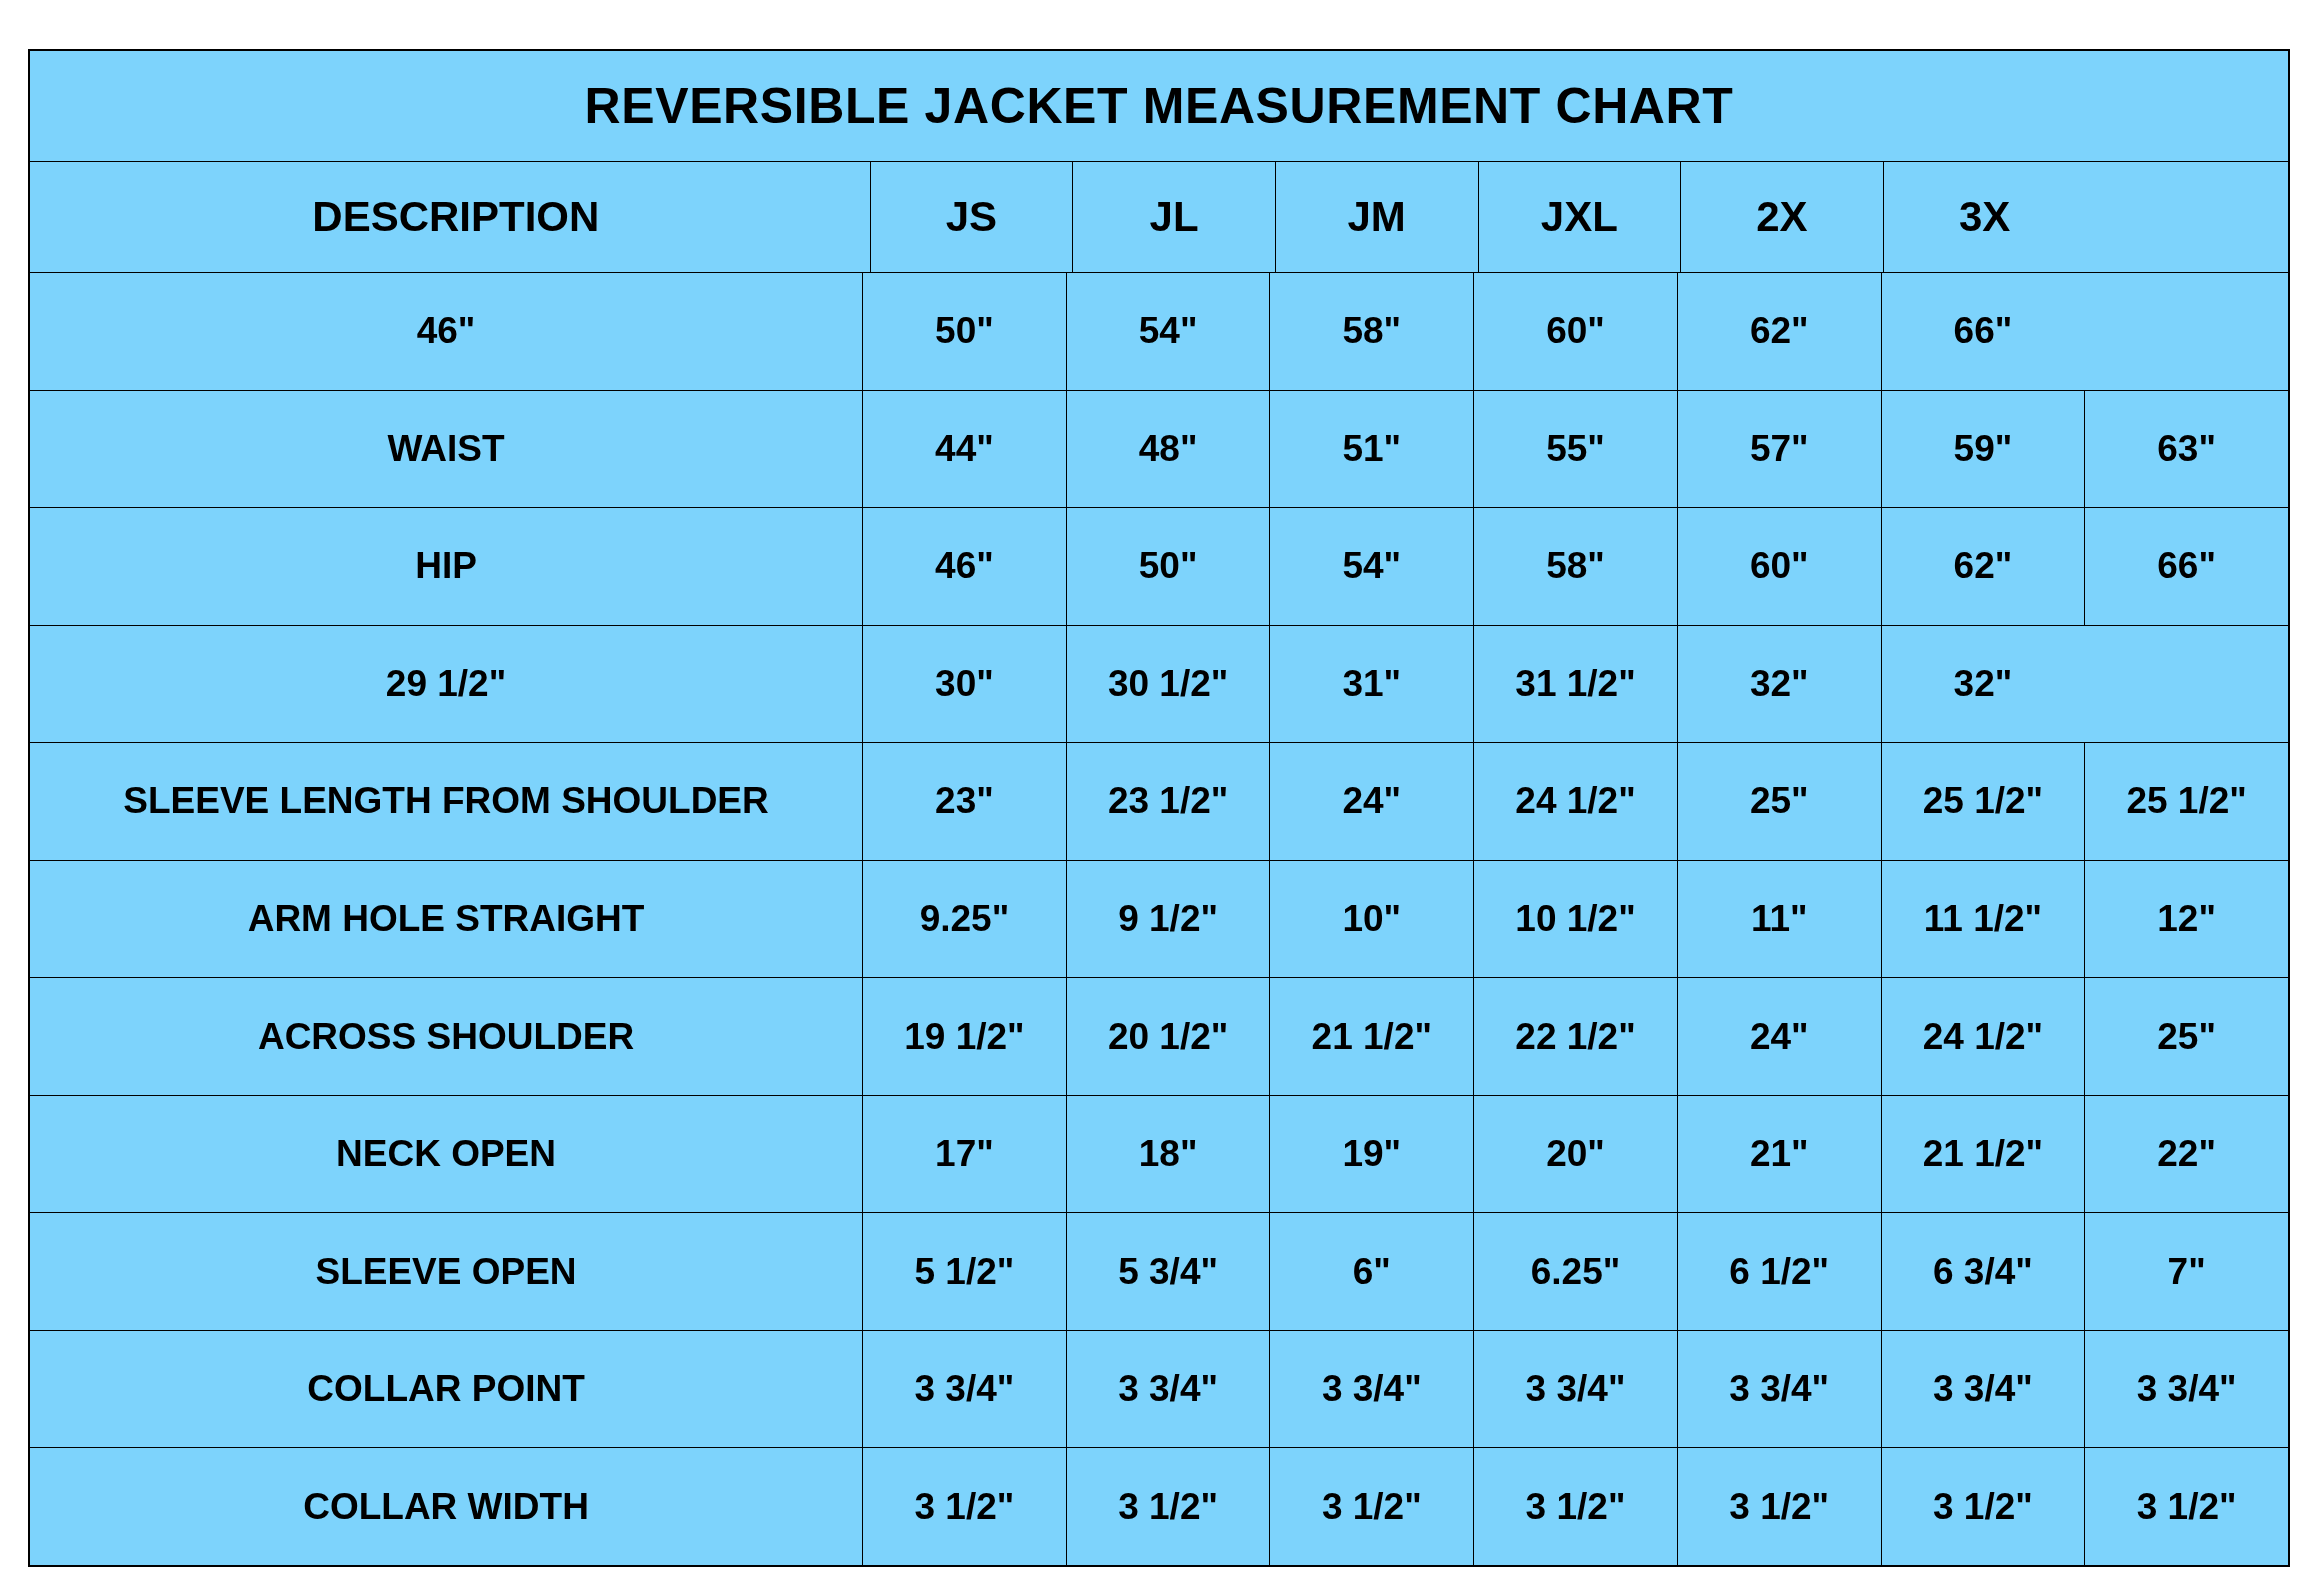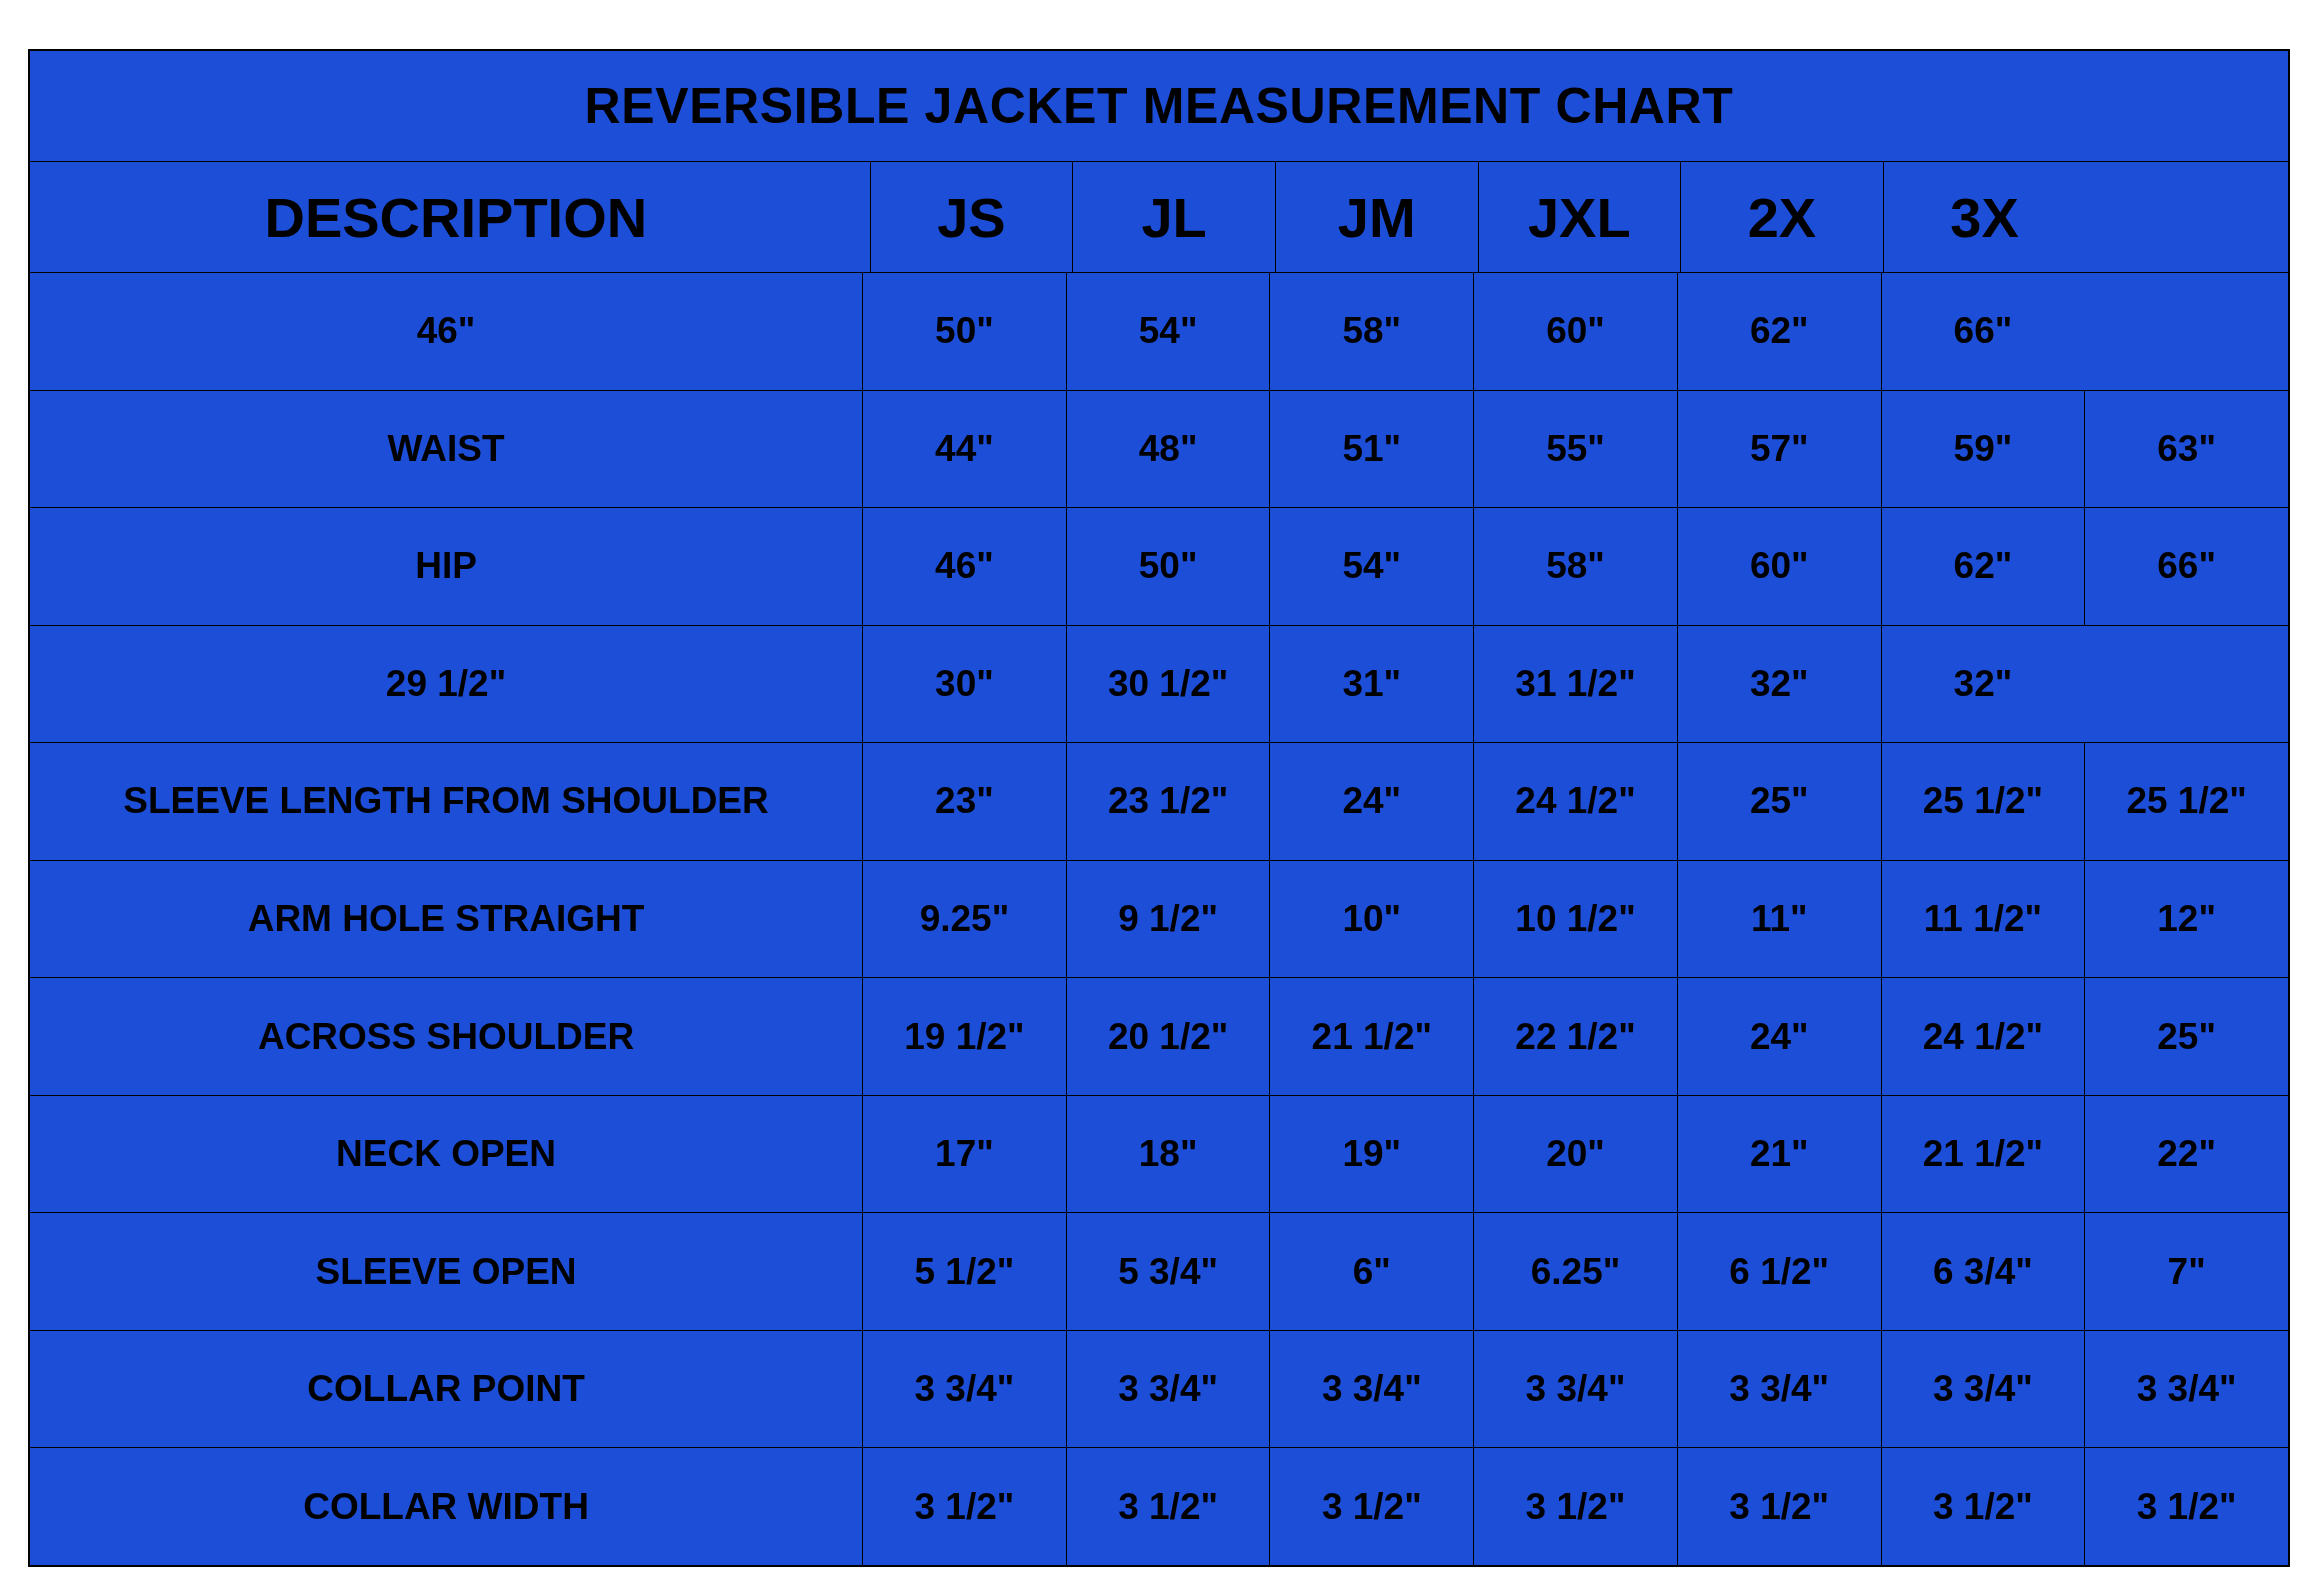--- a/index.html
+++ b/index.html
@@ -14,21 +14,21 @@
     position: absolute;
     left: 28px;
     top: 49px;
     width: 2262px;
     height: 1518px;
     box-sizing: border-box;
     border: 2.3px solid #000000;
     display: flex;
     flex-direction: column;
     color: #000000;
-    background: #1d4ed8;
+    background: #7dd3fc;
   }
   .title-row {
     height: 110px;
     flex: 0 0 110px;
     display: flex;
     align-items: center;
     justify-content: center;
     font-size: 50px;
     font-weight: 700;
     letter-spacing: 0.6px;
@@ -37,21 +37,21 @@
   }
   .row {
     display: grid;
     grid-template-columns: 36.85% repeat(7, 1fr);
     box-sizing: border-box;
     border-top: 1.7px solid #000000;
   }
   .header-row {
     height: 111px;
     flex: 0 0 111px;
-    font-size: 56px;
+    font-size: 42px;
     padding-left: 12px;
   }
   .body-rows {
     flex: 1 1 auto;
     display: grid;
     grid-auto-rows: 1fr;
   }
   .body-rows .row {
     font-size: 37px;
   }

